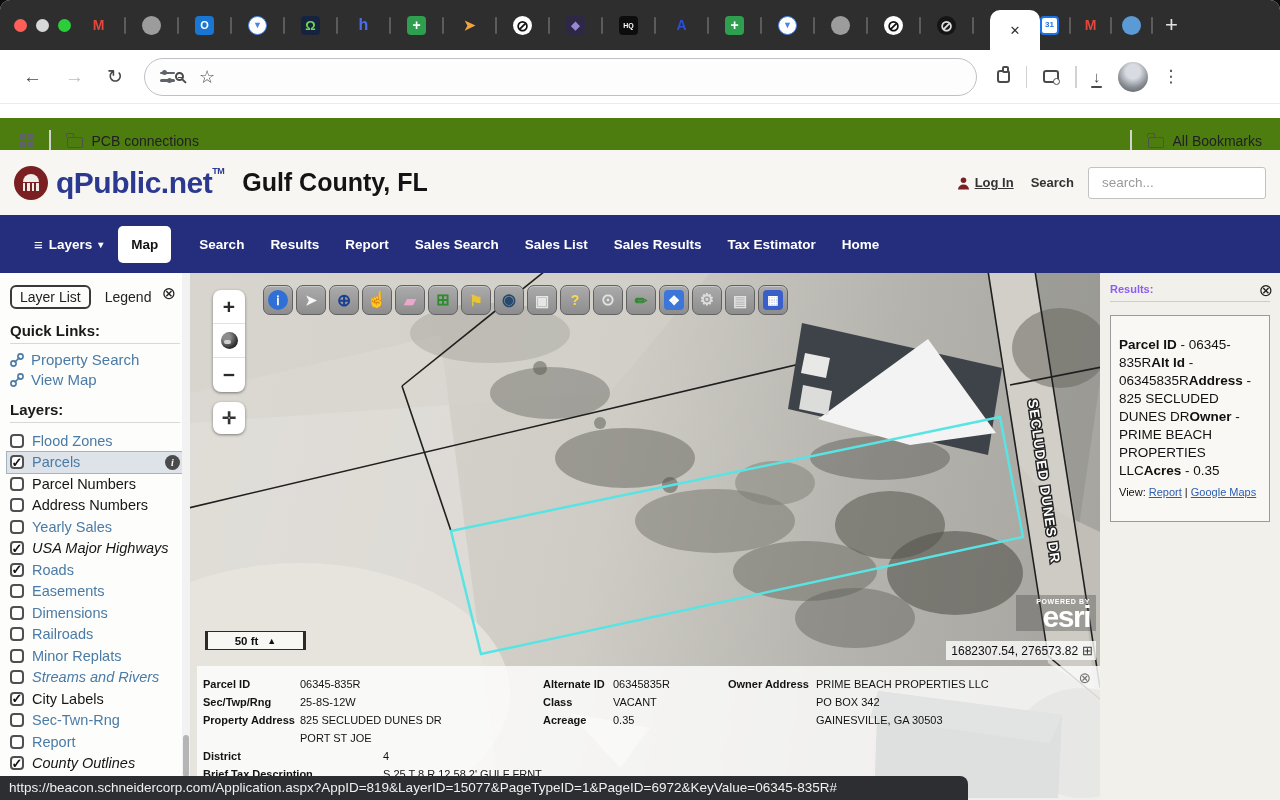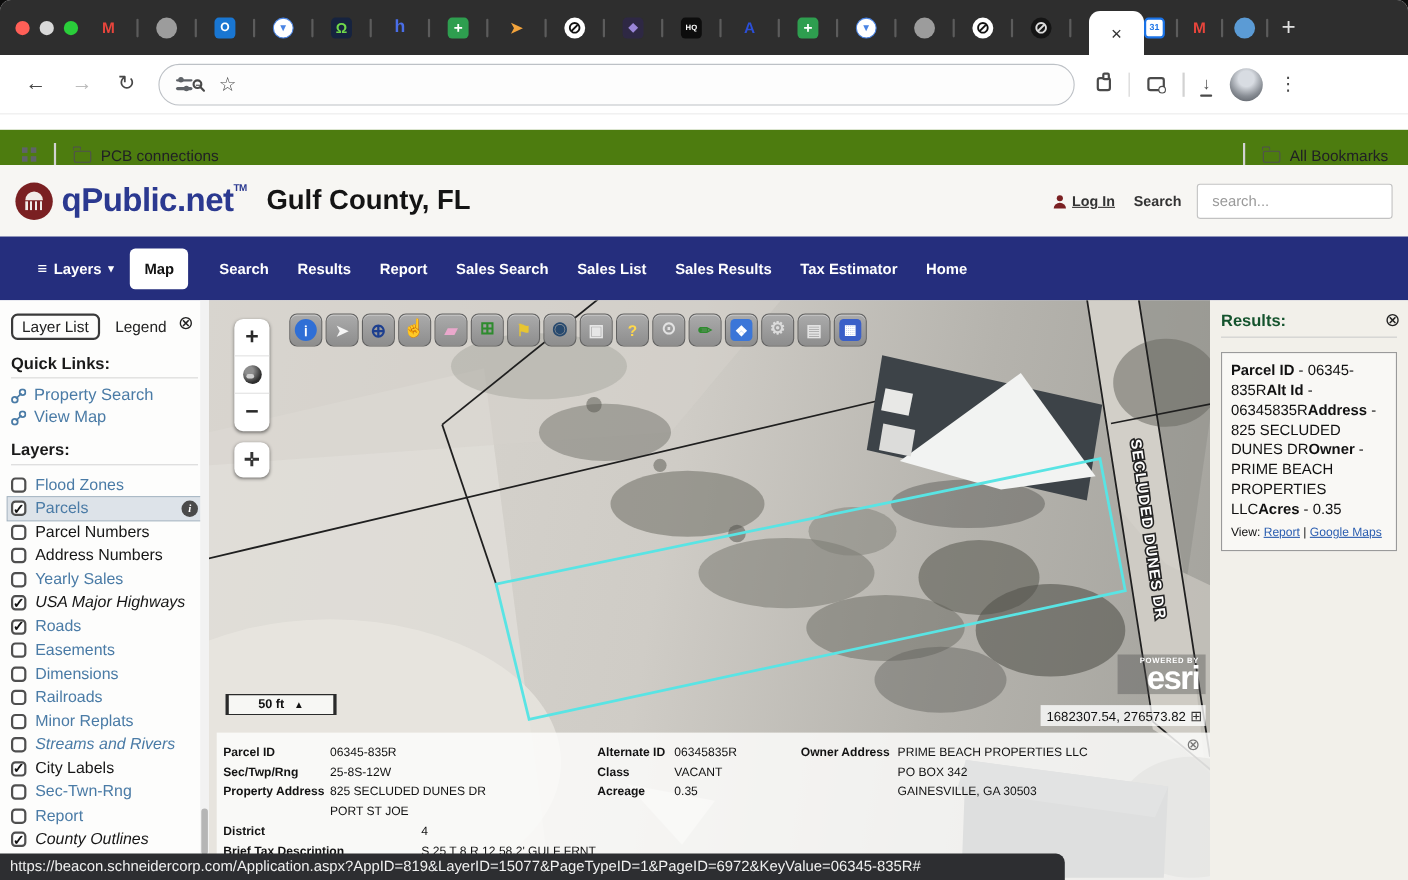--- a/index.html
+++ b/index.html
@@ -111,23 +111,23 @@
   .scale { position:absolute; left:15px; top:358px; width:101px; height:19px; background:rgba(248,248,246,.9); border:1px solid #2a2a2a; border-left-width:3px; border-right-width:3px; display:flex; align-items:center; justify-content:center; gap:9px; font-size:11.5px; font-weight:bold; color:#111; }
   .scaletri { font-size:9px; }
   .esri { position:absolute; left:826px; top:322px; width:80px; text-align:right; color:#fff; background:rgba(75,75,75,.38); padding:3px 6px 1px 6px; }
   .esri .pb { font-size:7px; font-weight:bold; letter-spacing:.6px; }
   .esri .big { font-size:30px; font-weight:bold; line-height:.82; letter-spacing:-1.5px; }
   .coords { position:absolute; left:756px; top:368px; width:150px; height:19px; background:rgba(255,255,255,.78); display:flex; align-items:center; justify-content:flex-end; gap:4px; font-size:12px; color:#111; padding-right:3px; }
   .coordexp { font-size:13px; line-height:1; color:#333; }
 
   
   .results { position:absolute; left:1100px; top:273px; width:180px; height:527px; background:#f2f0ea; padding:10px; z-index:5; }
-  .rtitle { font-size:15px; font-weight:bold; color:#14532d; padding-bottom:6px; border-bottom:1px solid #ccc; }
+  .rtitle { font-size:11px; font-weight:bold; color:#8b5cf6; padding-bottom:6px; border-bottom:1px solid #ccc; }
   .rclose { position:absolute; right:7px; top:9px; font-size:17px; color:#222; line-height:1; }
-  .rbox { margin-top:13px; border:1px solid #9a9a9a; background:rgba(255,255,255,.5); padding:7px 8px; font-size:13.5px; line-height:18px; color:#111; }
+  .rbox { margin-top:13px; border:1px solid #9a9a9a; background:rgba(255,255,255,.5); padding:20px 8px; font-size:13.5px; line-height:18px; color:#111; }
   .rrow b { font-weight:bold; }
   .rview { font-size:11px; margin-top:3px; white-space:nowrap; }
   .rlink { color:#2a5db0; text-decoration:underline; }
 
   
   .infopanel { position:absolute; left:197px; top:666px; width:903px; height:134px; background:rgba(253,253,252,.84); z-index:20; }
   .ipclose { position:absolute; right:9px; top:4px; font-size:15px; color:#777; line-height:1; }
   .ipcol1 { position:absolute; left:6px; top:9px; width:335px; }
   .ipcol2 { position:absolute; left:346px; top:9px; width:182px; }
   .ipcol3 { position:absolute; left:531px; top:9px; width:368px; }

